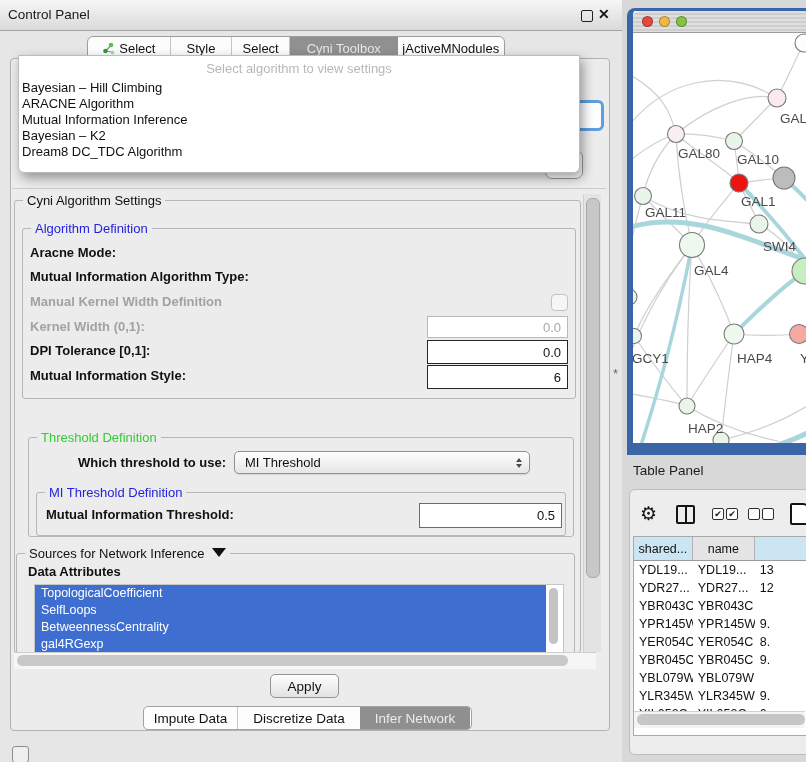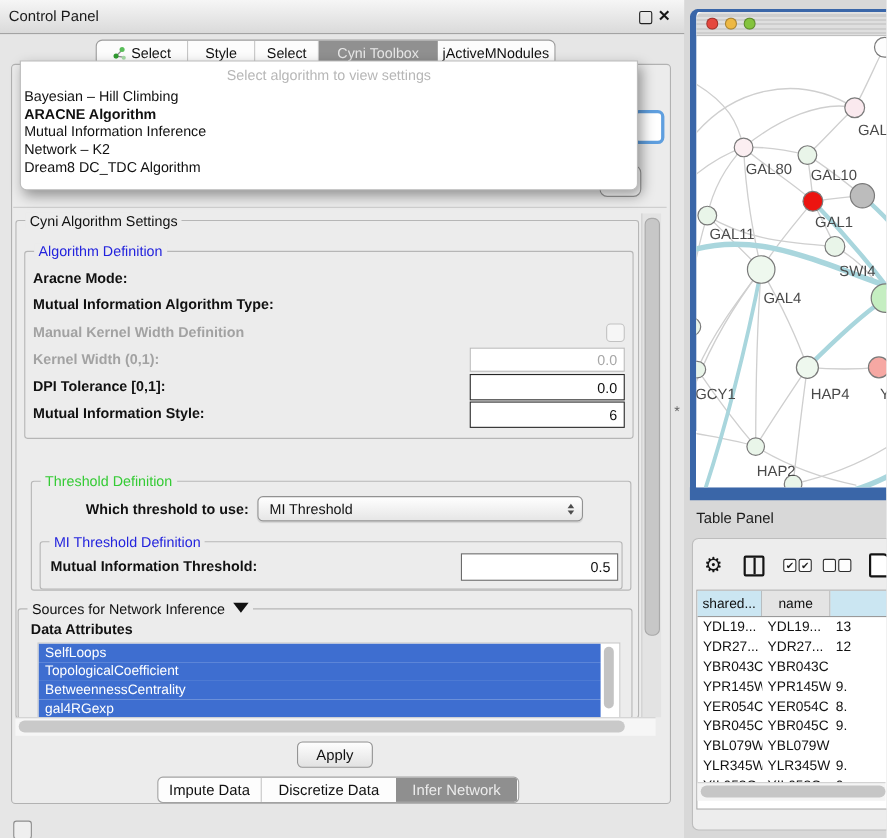--- a/index.html
+++ b/index.html
@@ -86,21 +86,21 @@
   .btab:nth-of-type(1){width:93px;border-right:1px solid #c6c6c6}
   .btab:nth-of-type(2){width:122px}
   .btab:nth-of-type(3){width:110px}
   .btab.selected{background:#8f8f8f;color:#ececec}
 
   
   .popup{left:18px;top:55px;width:560px;height:116px;background:#fff;border:1px solid #bcbcbc;
          border-radius:0 0 6px 6px;box-shadow:3px 5px 12px rgba(0,0,0,.38);z-index:30}
   .pprompt{text-align:center;color:#b7b7b7;font-size:13px;padding-top:5px;height:19px}
   .pitem{font-size:13px;height:16px;line-height:16px;padding-left:3px;white-space:nowrap}
-  .pitem.bold{font-weight:bold}
+  .pitem.bold{font-weight:normal}
 
   
   .net-window{left:627px;top:8px;width:179px;height:447px;background:#fff;box-sizing:border-box;
               border-left:6px solid #14532d;border-top:3px solid #3a66a8;border-bottom:12px solid #3a66a8;
               border-top-left-radius:8px;z-index:2}
   .net-titlebar{position:absolute;left:0;top:0;right:0;height:21px;border-top-left-radius:6px;
                 background:repeating-linear-gradient(180deg,#dfdfdf 0 2px,#cecece 2px 4px);
                 border-bottom:1px solid #9b9b9b;display:flex;align-items:center;padding-left:9px;gap:6px}
   .light{width:11px;height:11px;border-radius:50%;border:1px solid rgba(0,0,0,.28);box-sizing:border-box}
   .net-canvas{position:absolute;left:0;top:22px;width:173px;height:410px}
@@ -229,22 +229,22 @@
   </div>
   <span class="lbl" style="left:46px;top:507px">Mutual Information Threshold:</span>
   <div class="fld norm" style="left:419px;top:503px;width:143px;height:25px">0.5</div>
 
   <div class="grp" style="left:16px;top:553px;width:557px;height:99px">
     <span class="gtitle" style="font-weight:normal"><span>Sources for Network Inference</span><i class="tri-down"></i></span>
   </div>
   <span class="lbl" style="left:28px;top:564px">Data Attributes</span>
   <div class="abs attr-list">
 
-  <div class="attr-item" style="background: rgb(62, 110, 208);">SelfLoops</div>
-      <div class="attr-item" style="background: rgb(62, 110, 208);">TopologicalCoefficient</div>
+  <div class="attr-item" style="background: rgb(62, 110, 208);">TopologicalCoefficient</div>
+      <div class="attr-item" style="background: rgb(62, 110, 208);">SelfLoops</div>
       <div class="attr-item" style="background: rgb(62, 110, 208);">BetweennessCentrality</div>
       <div class="attr-item" style="background: rgb(62, 110, 208);">gal4RGexp</div>
     </div>
   <div class="abs list-thumb"></div>
 
   <div class="abs vscroll"></div>
   <div class="abs vthumb"></div>
   <div class="abs hscroll"></div>
   <div class="abs hthumb"></div>
 
@@ -263,21 +263,21 @@
       </div>
     </div>
 
   <div class="abs popup">
     <div class="pprompt">Select algorithm to view settings</div>
     <div>
 
     <div class="pitem">Bayesian – Hill Climbing</div>
         <div class="pitem bold">ARACNE Algorithm</div>
         <div class="pitem">Mutual Information Inference</div>
-        <div class="pitem">Network – K2</div>
+        <div class="pitem">Bayesian – K2</div>
         <div class="pitem">Dream8 DC_TDC Algorithm</div>
       </div>
   </div>
 
   <div class="abs net-window" style="border-color: rgb(58, 102, 168);">
     <div class="net-titlebar">
       <span class="light" style="background: rgb(229, 72, 63);"></span>
       <span class="light" style="background: rgb(237, 184, 68);"></span>
       <span class="light" style="background: rgb(132, 195, 62);"></span>
     </div>

